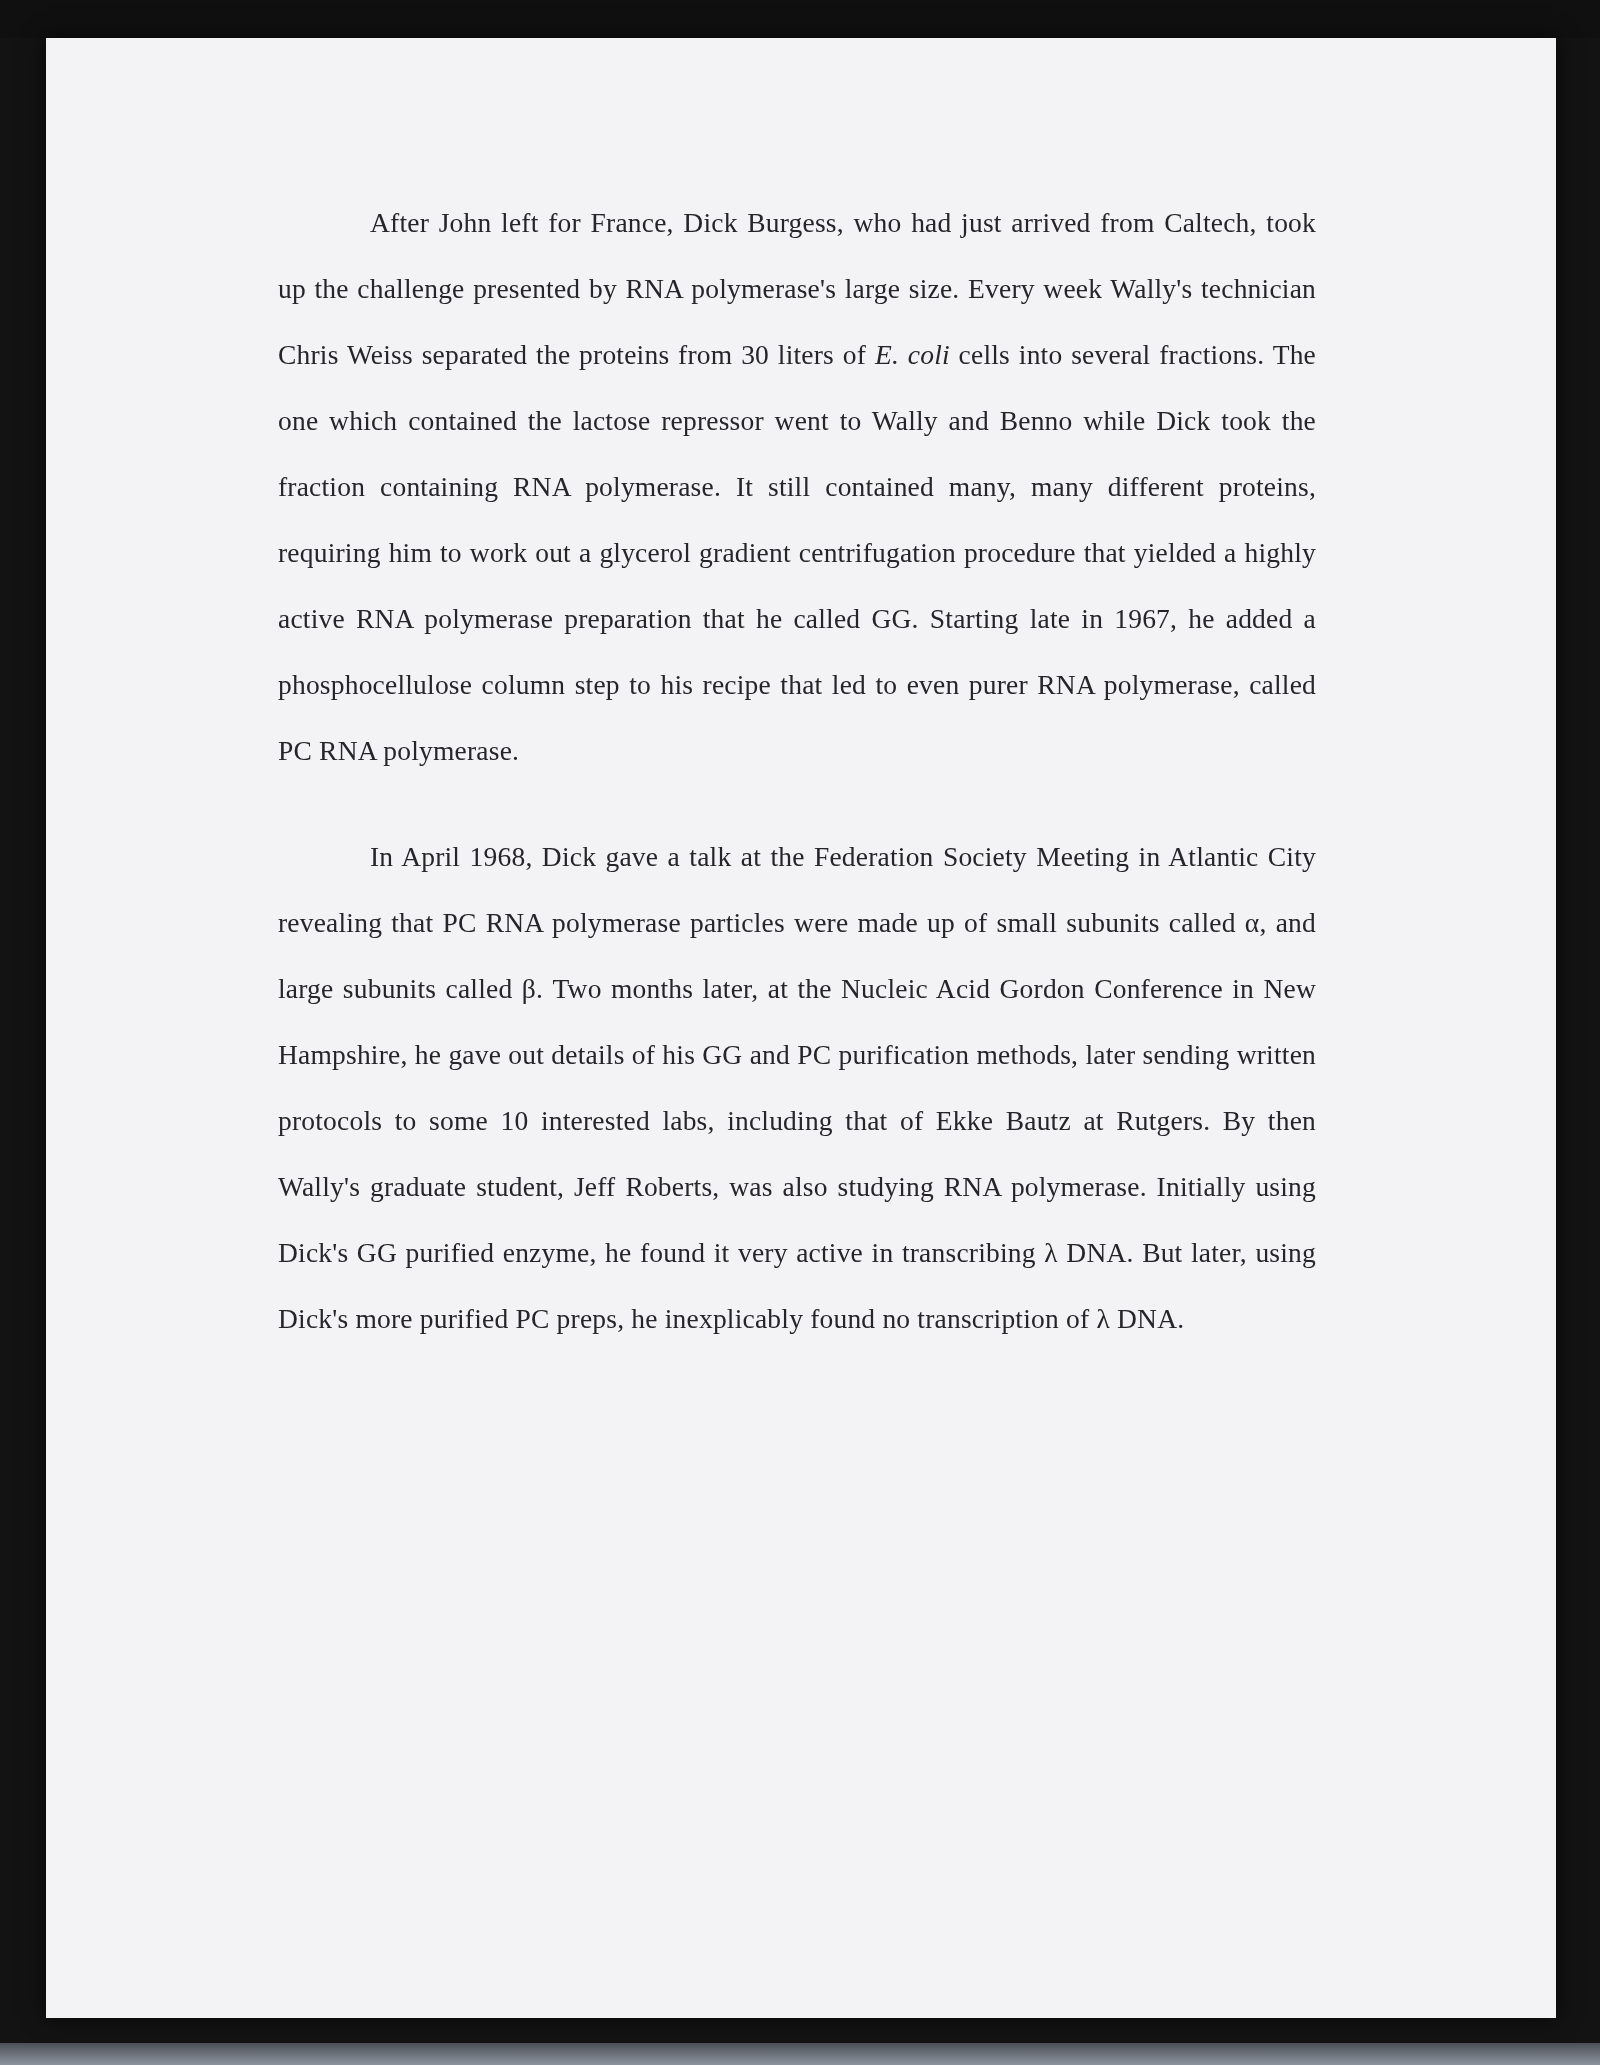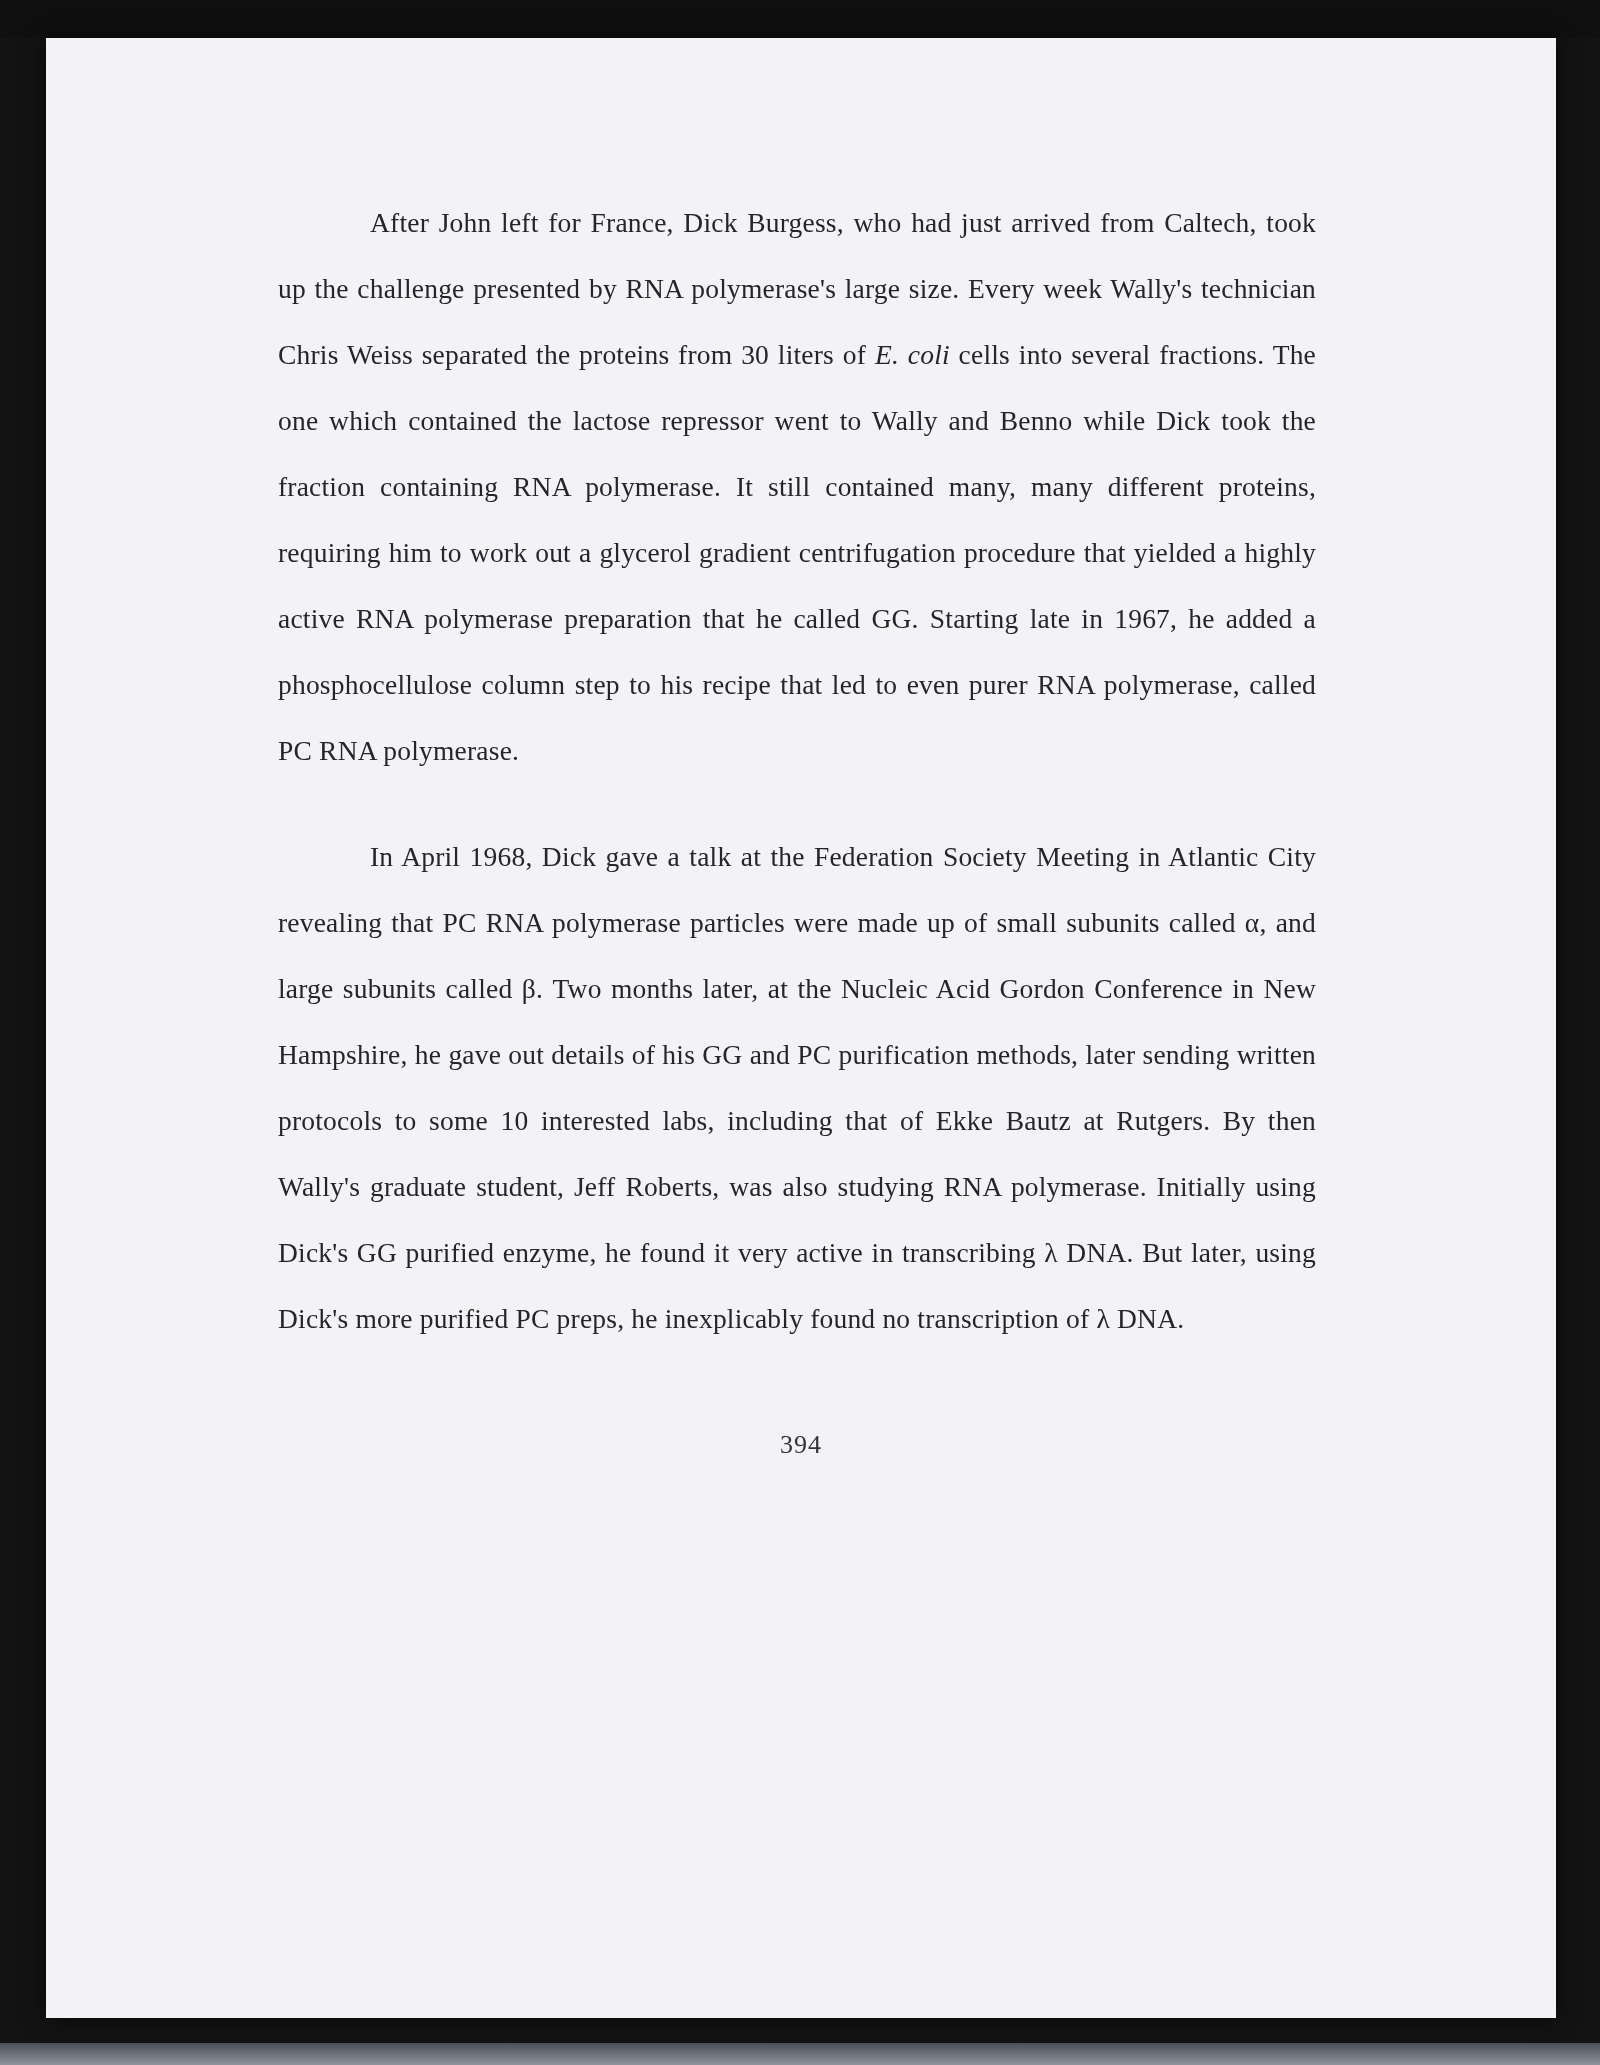--- a/index.html
+++ b/index.html
@@ -84,17 +84,16 @@
   <div class="page">
     <div class="text-block">
 
       <p class="para"><span>After John left for France, Dick Burgess, who had just arrived from Caltech, took up the challenge presented by RNA polymerase's large size.  Every week Wally's technician Chris Weiss separated the proteins from 30 liters of </span><span class="species">E. coli</span><span> cells into several fractions.  The one which contained the lactose repressor went to Wally and Benno while Dick took the fraction containing RNA polymerase.  It still contained many, many different proteins, requiring him to work out a glycerol gradient centrifugation procedure that yielded a highly active RNA polymerase preparation that he called GG.  Starting late in 1967, he added a phosphocellulose column step to his recipe that led to even purer RNA polymerase, called PC RNA polymerase.</span></p>
 
       <p class="para">In April 1968, Dick gave a talk at the Federation Society Meeting in Atlantic City revealing that PC RNA polymerase particles were made up of small subunits called α, and large subunits called β.  Two months later, at the Nucleic Acid Gordon Conference in New Hampshire, he gave out details of his GG and PC purification methods, later sending written protocols to some 10 interested labs, including that of Ekke Bautz at Rutgers.  By then Wally's graduate student, Jeff Roberts, was also studying RNA polymerase.  Initially using Dick's GG purified enzyme, he found it very active in transcribing λ DNA.  But later, using Dick's more purified PC preps, he inexplicably found no transcription of λ DNA.</p>
 
 
     </div>
 
-    <div class="page-number">394</div>
   </div>
 
   <div class="bottom-strip"></div>
 </div>
 
 </body></html>

